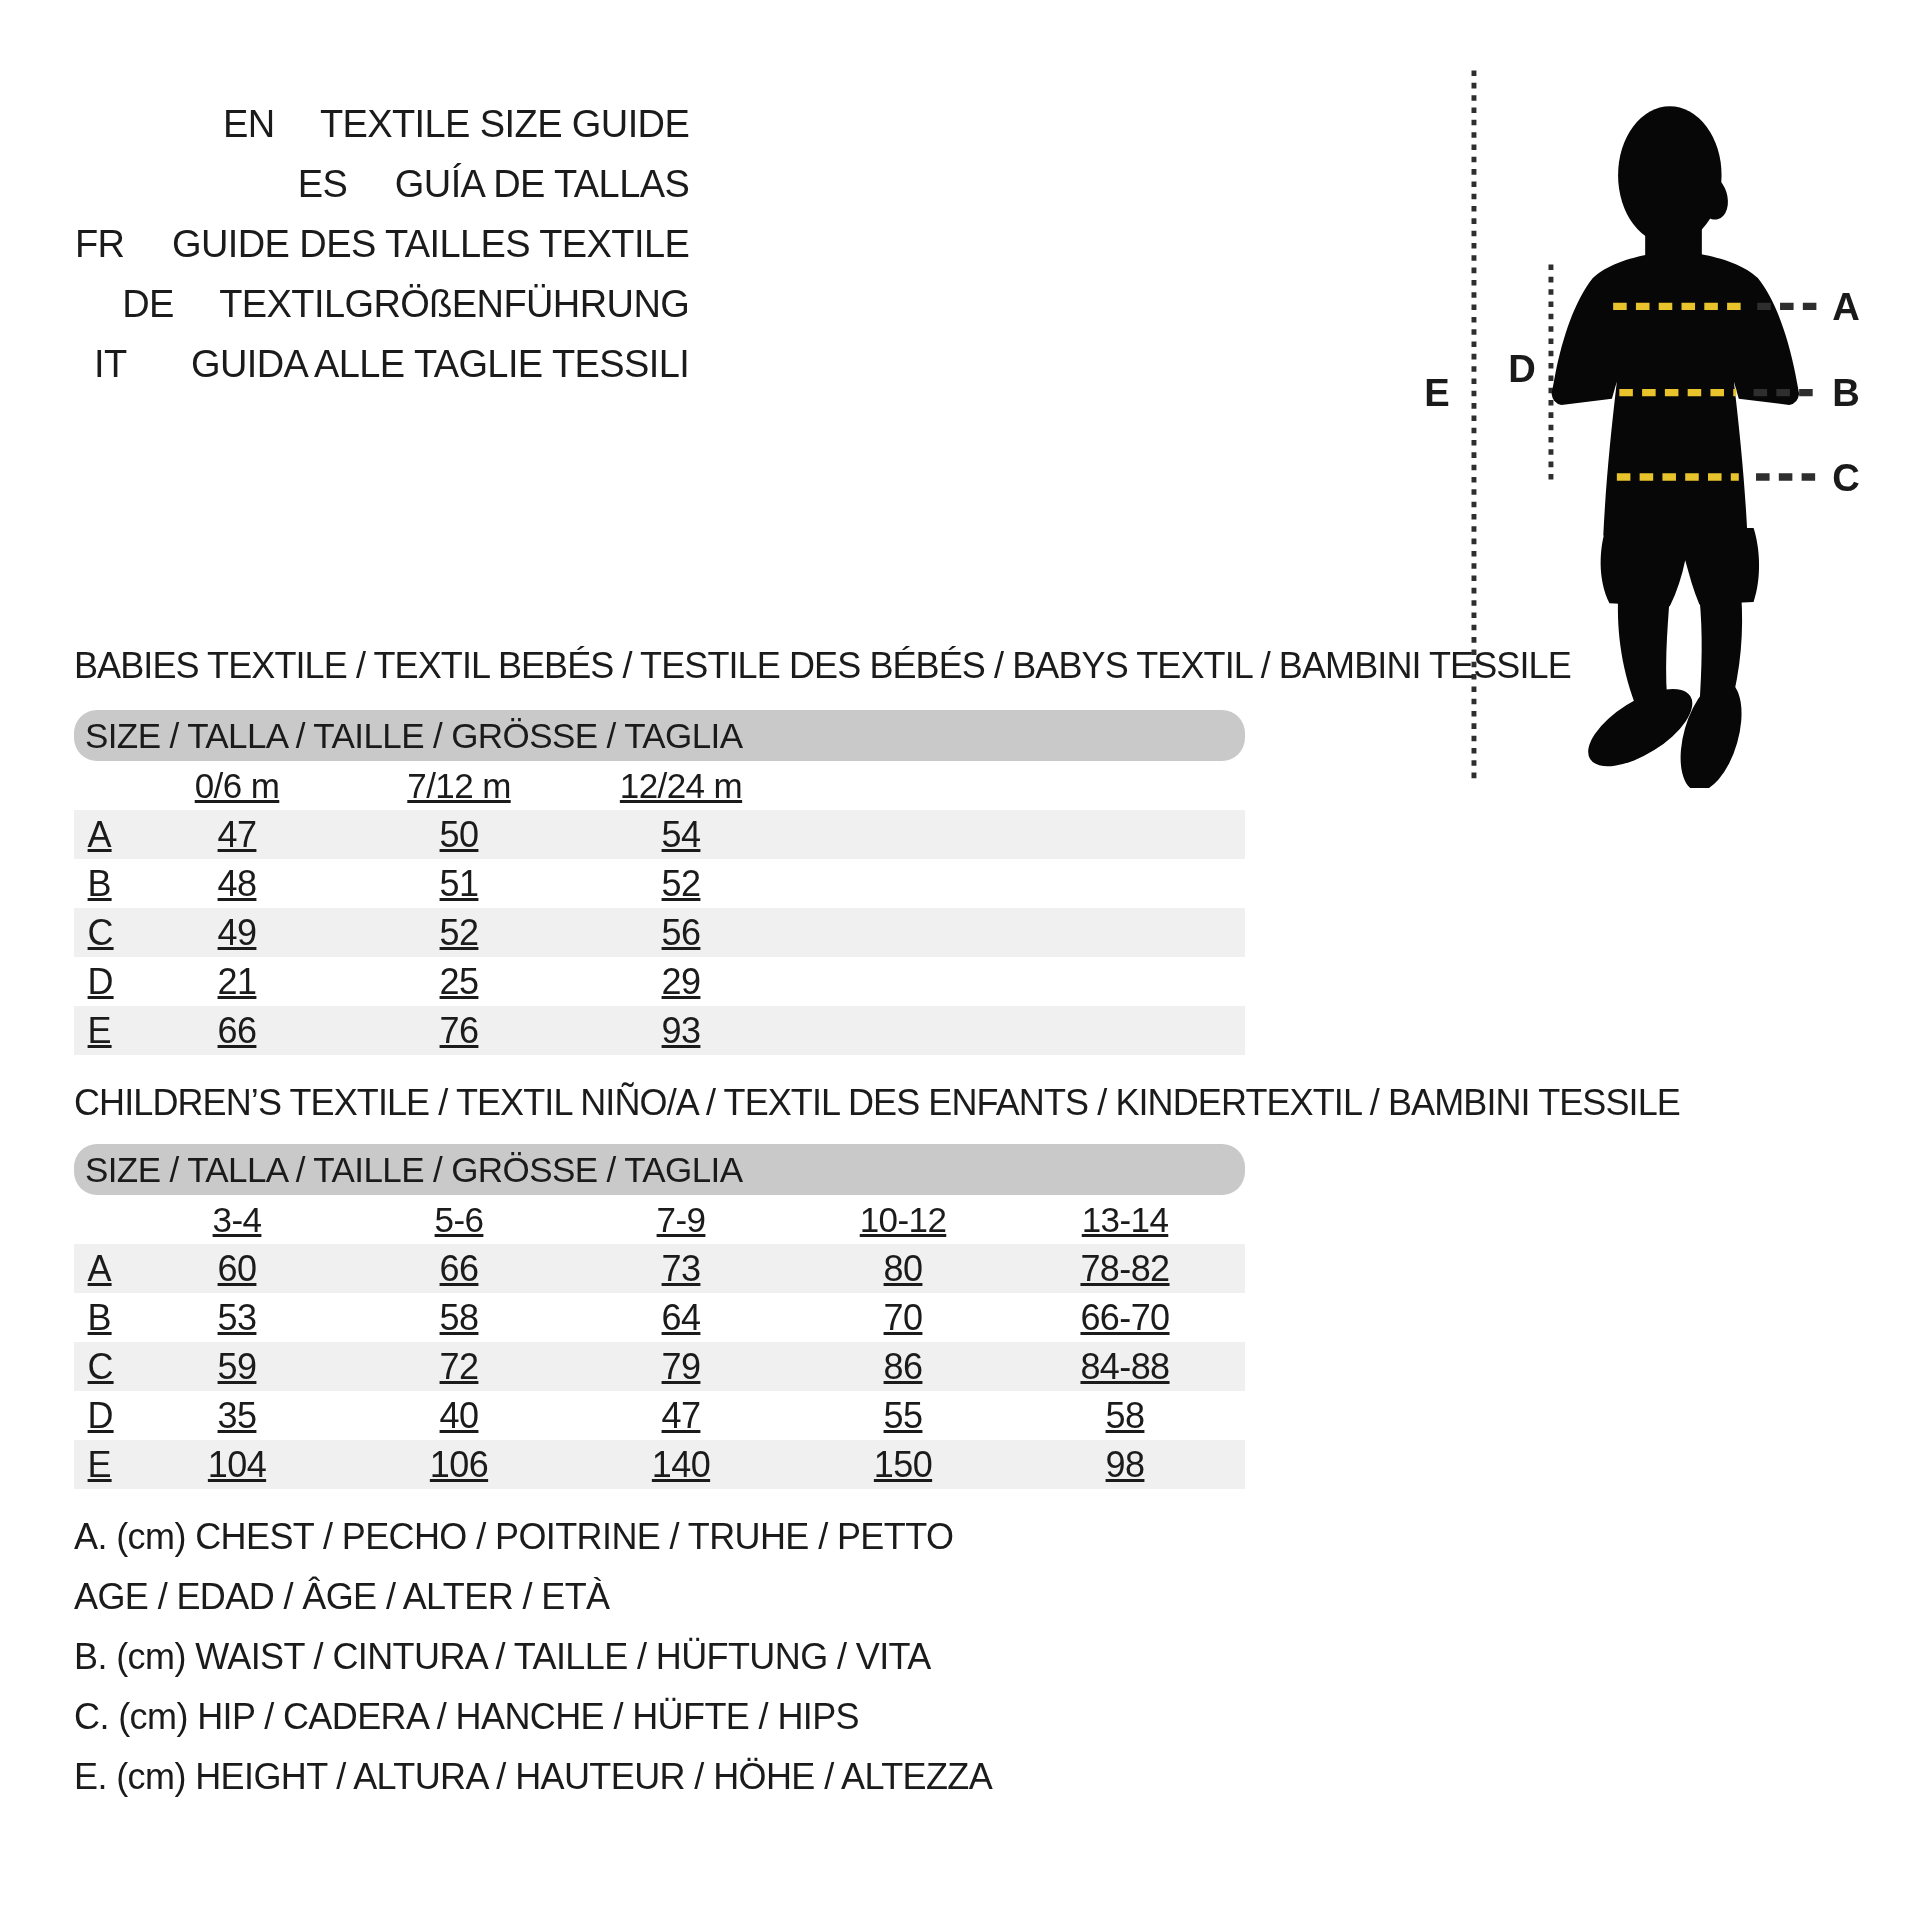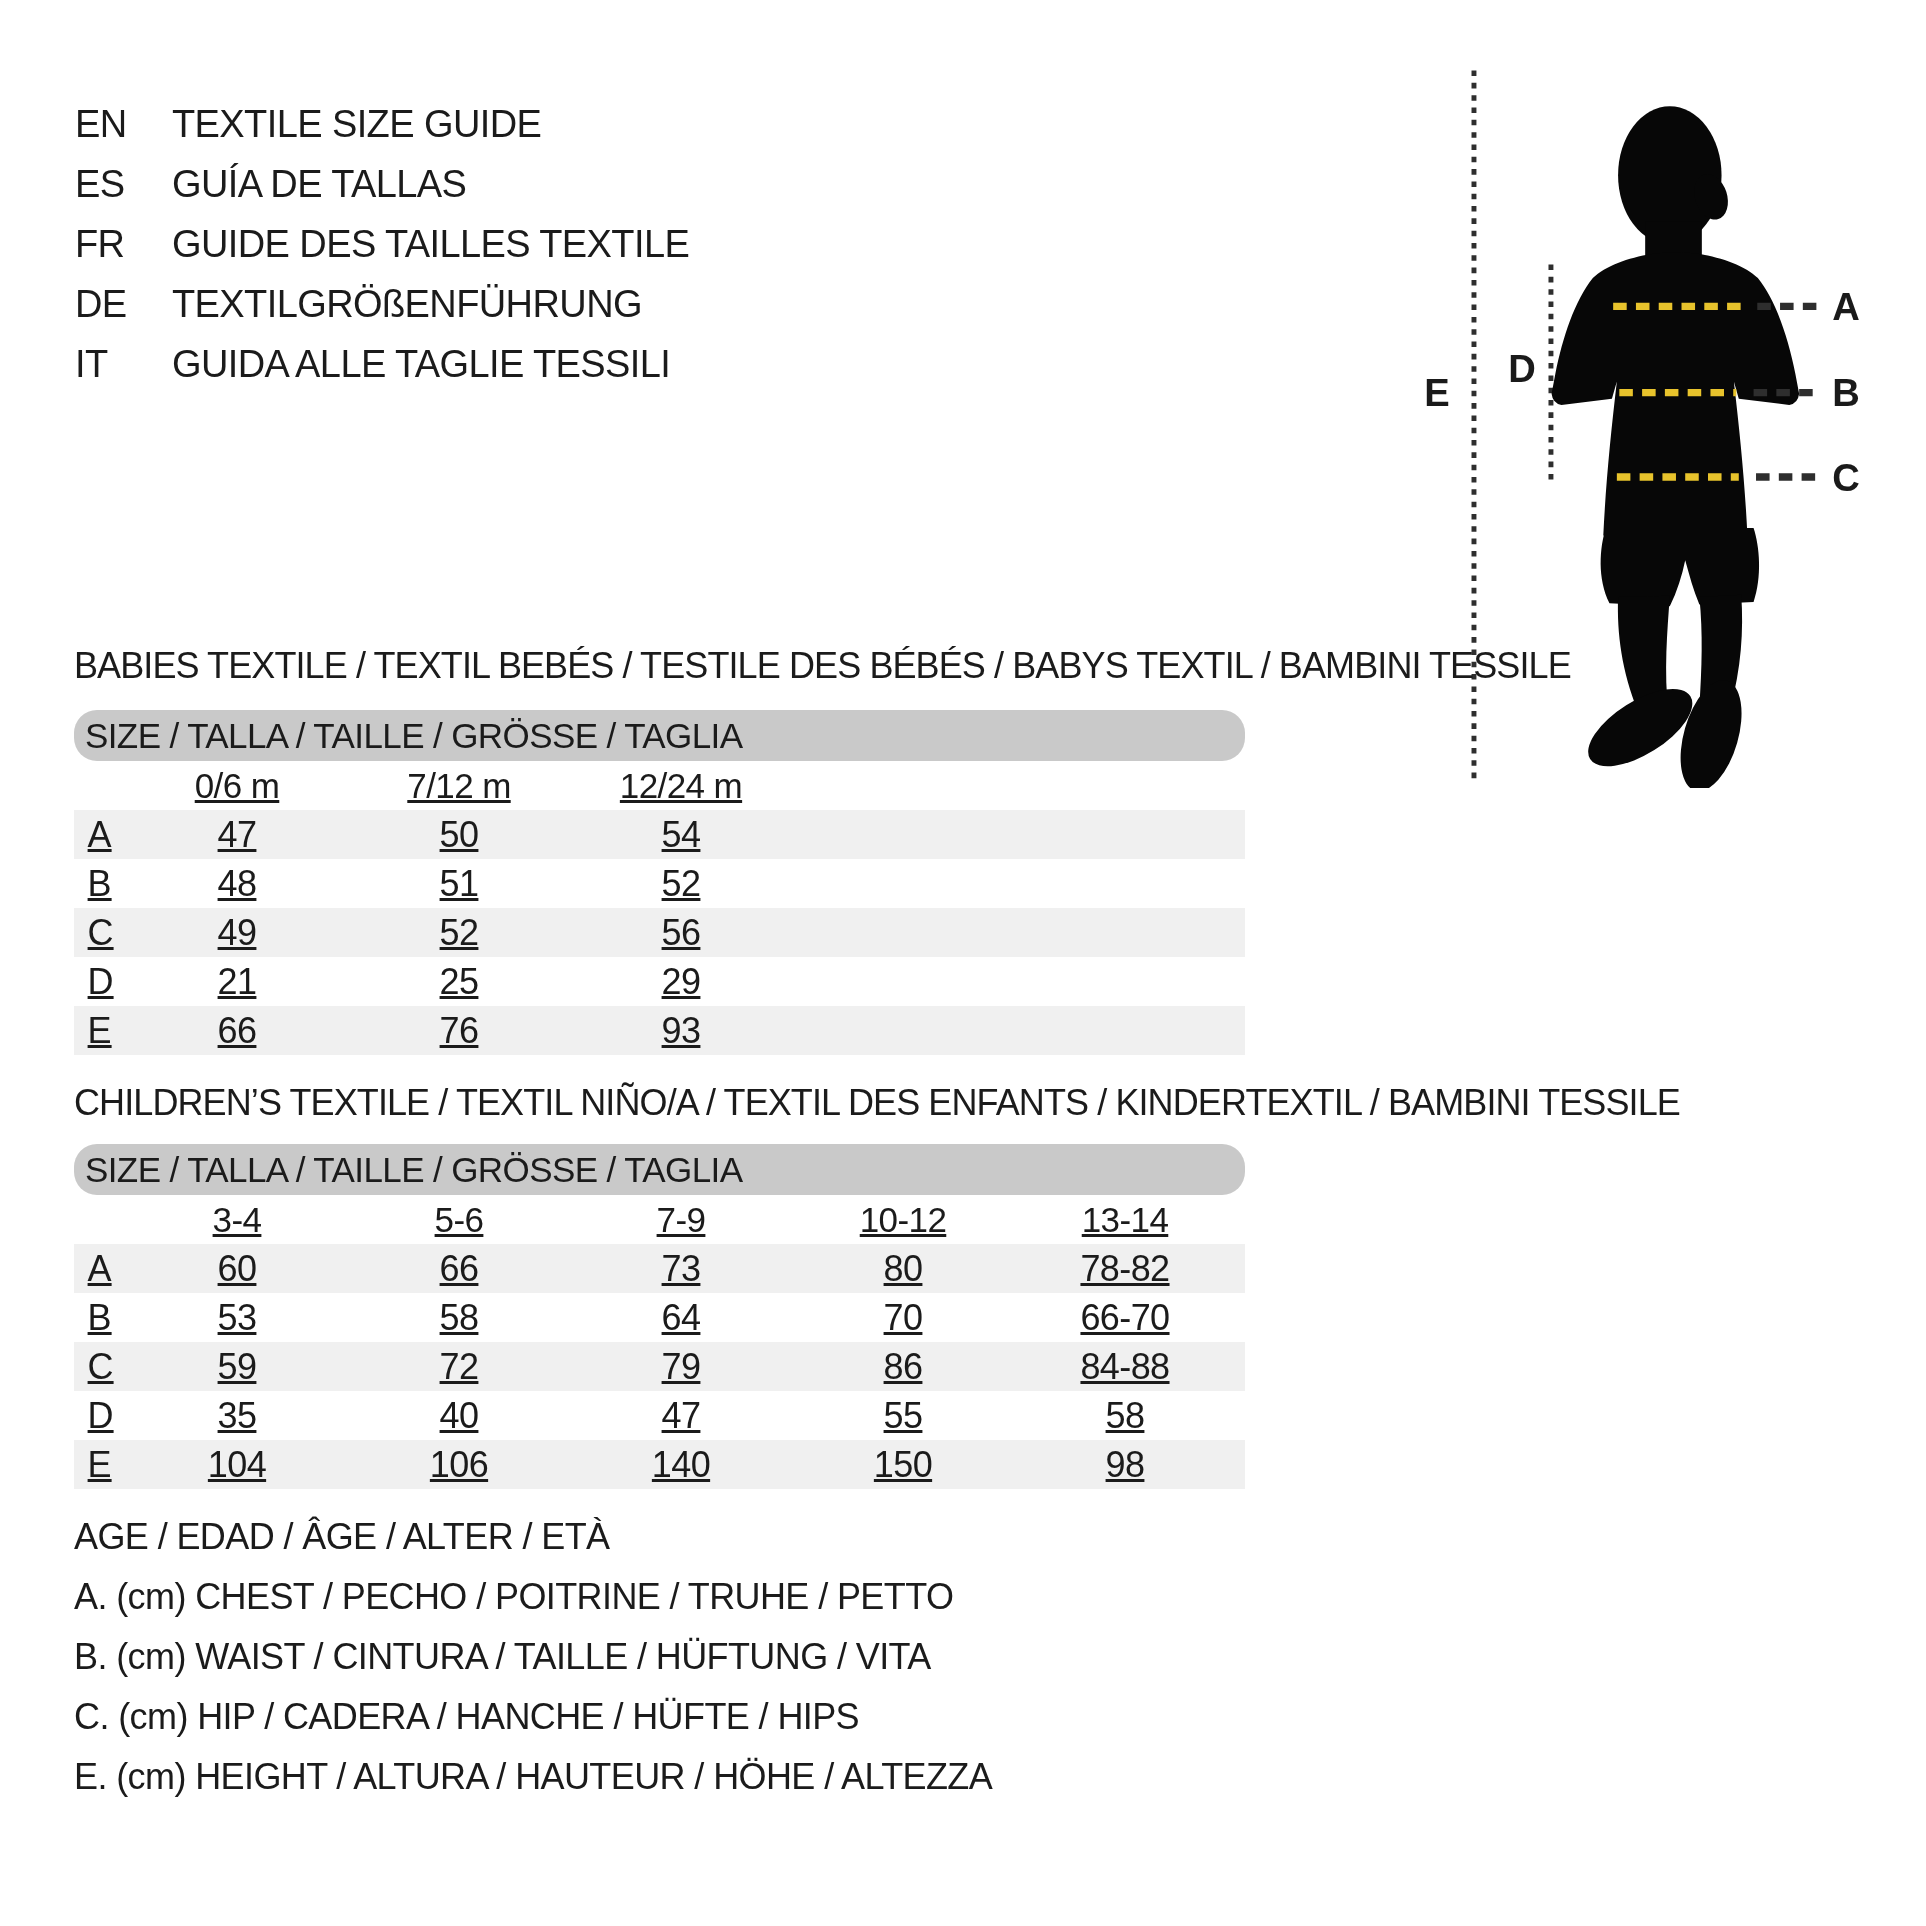--- a/index.html
+++ b/index.html
@@ -1,21 +1,21 @@
 <!DOCTYPE html>
 <html style="font-size:10px"><head>
 <meta charset="utf-8">
 <style>
   html,body{margin:0;padding:0;background:#ffffff;}
   body{width:1926px;height:1926px;position:relative;overflow:hidden;
        font-family:"Liberation Sans",sans-serif;color:#1b1b1b;}
 
   
   .lang-block{position:absolute;left:75px;top:94px;}
-  .lang-row{display:flex;height:60px;align-items:center;}
+  .lang-row{display:flex;height:60px;align-items:center;justify-content:flex-end;}
   .lang-code{width:97px;font-size:38px;letter-spacing:-0.6px;}
   .lang-title{font-size:38px;letter-spacing:-0.6px;white-space:nowrap;}
 
   
   .section-heading{position:absolute;left:74px;font-size:36px;letter-spacing:-0.9px;
                    white-space:nowrap;}
 
   
   .size-table{position:absolute;left:74px;width:1171px;}
   .tbl-header{height:51px;background:#c9c9c9;display:flex;align-items:center;
@@ -225,19 +225,19 @@
       <div class="tbl-cell">104</div>
       <div class="tbl-cell">106</div>
       <div class="tbl-cell">140</div>
       <div class="tbl-cell">150</div>
       <div class="tbl-cell">98</div>
       <div></div>
     </div>
   </div>
 
 <div class="legend-block" id="legend-block">
+    <div class="legend-line">A. (cm) CHEST / PECHO / POITRINE / TRUHE / PETTO</div>
     <div class="legend-line">AGE / EDAD / ÂGE / ALTER / ETÀ</div>
-    <div class="legend-line">A. (cm) CHEST / PECHO / POITRINE / TRUHE / PETTO</div>
     <div class="legend-line">B. (cm) WAIST / CINTURA / TAILLE / HÜFTUNG / VITA</div>
     <div class="legend-line">C. (cm) HIP / CADERA / HANCHE / HÜFTE / HIPS</div>
     <div class="legend-line">E. (cm) HEIGHT / ALTURA / HAUTEUR / HÖHE / ALTEZZA</div>
   </div>
 
 
 </body></html>

